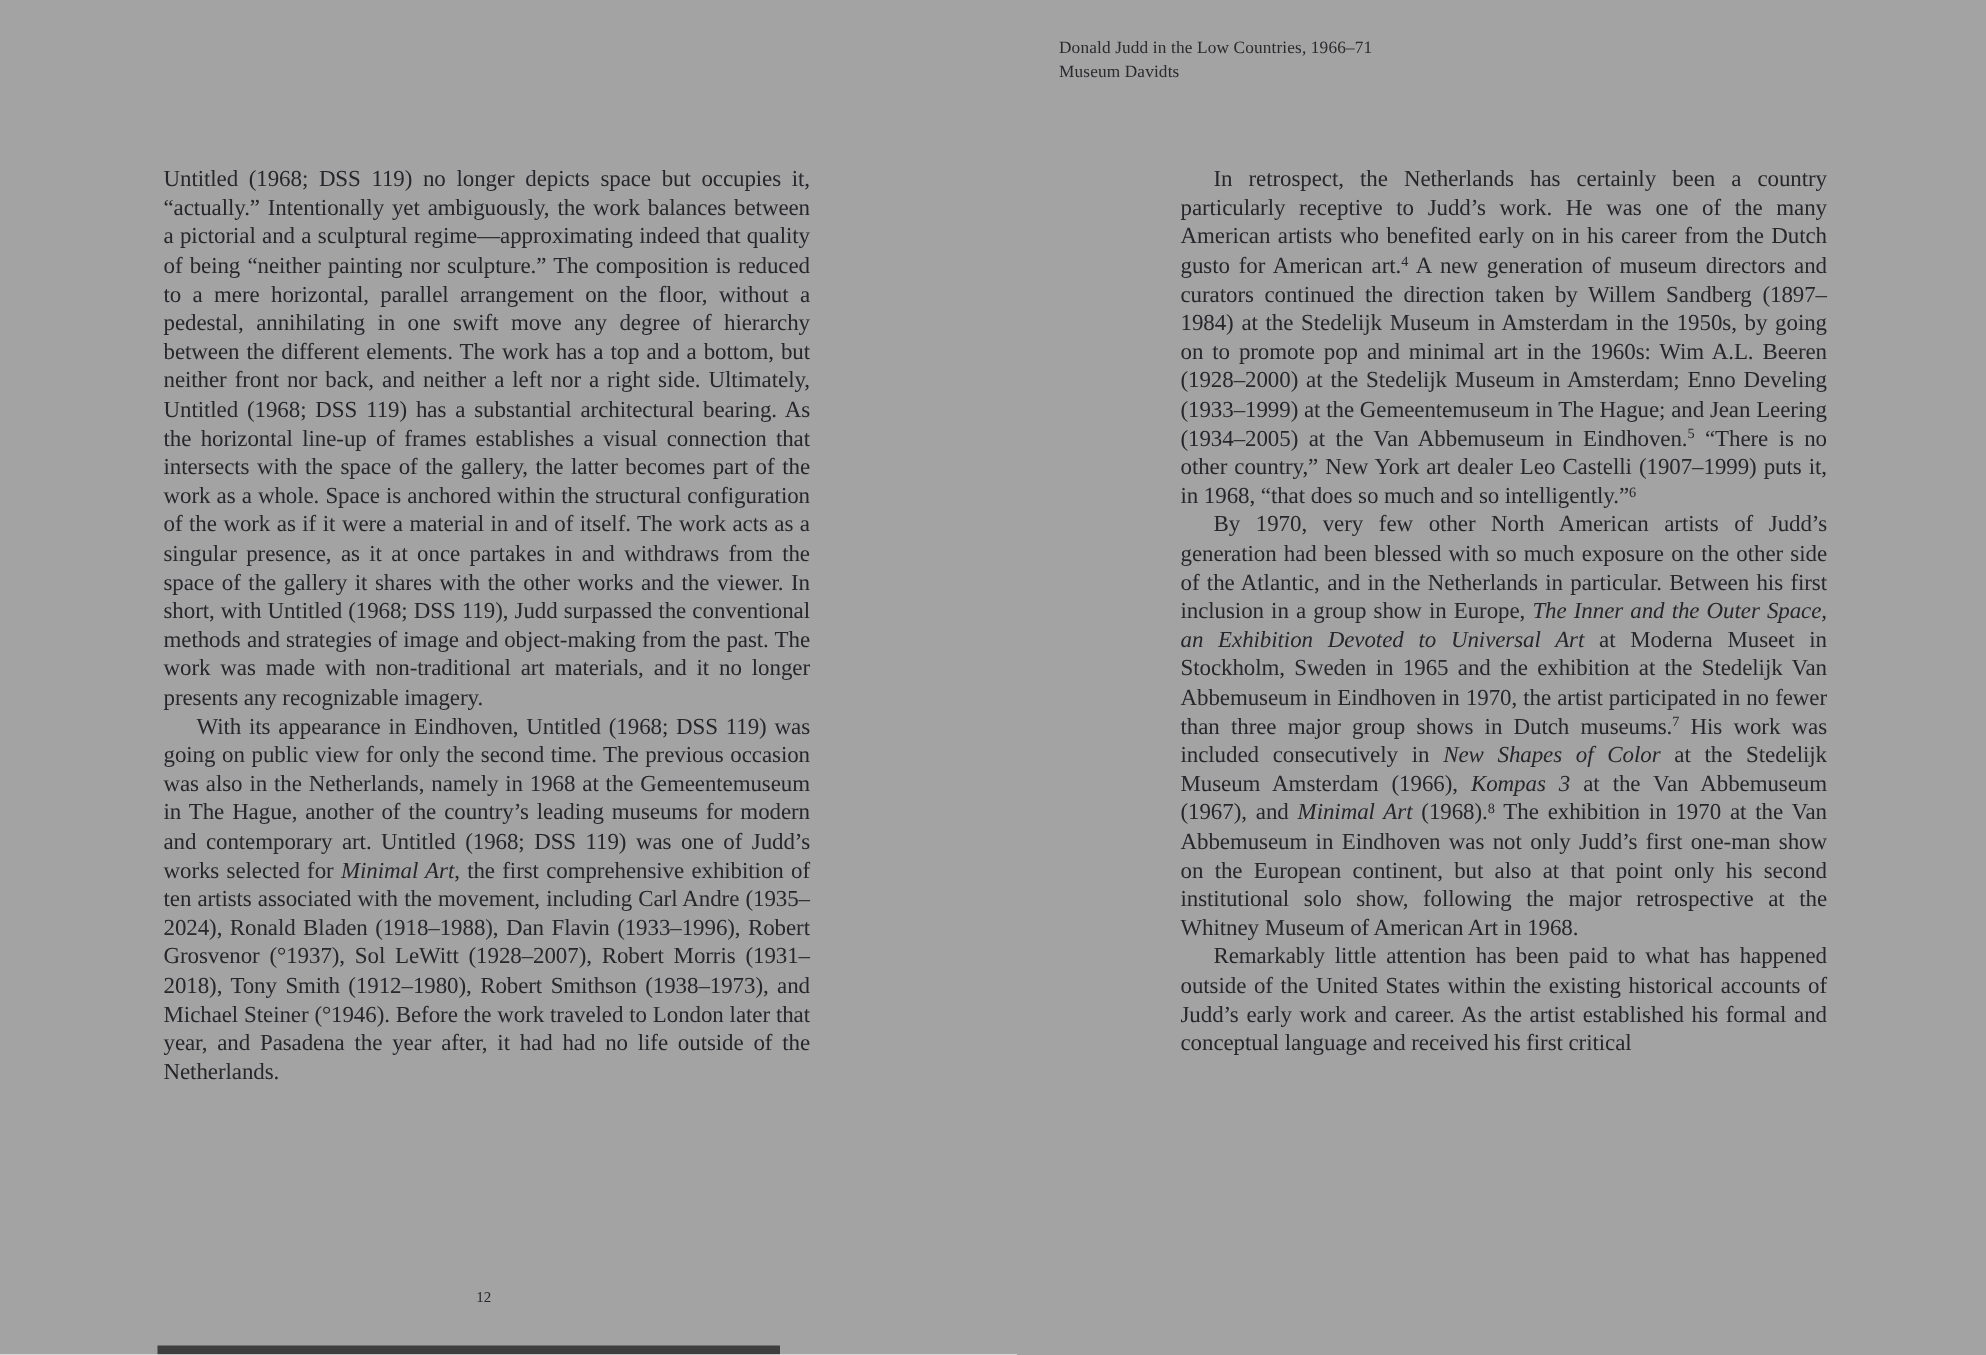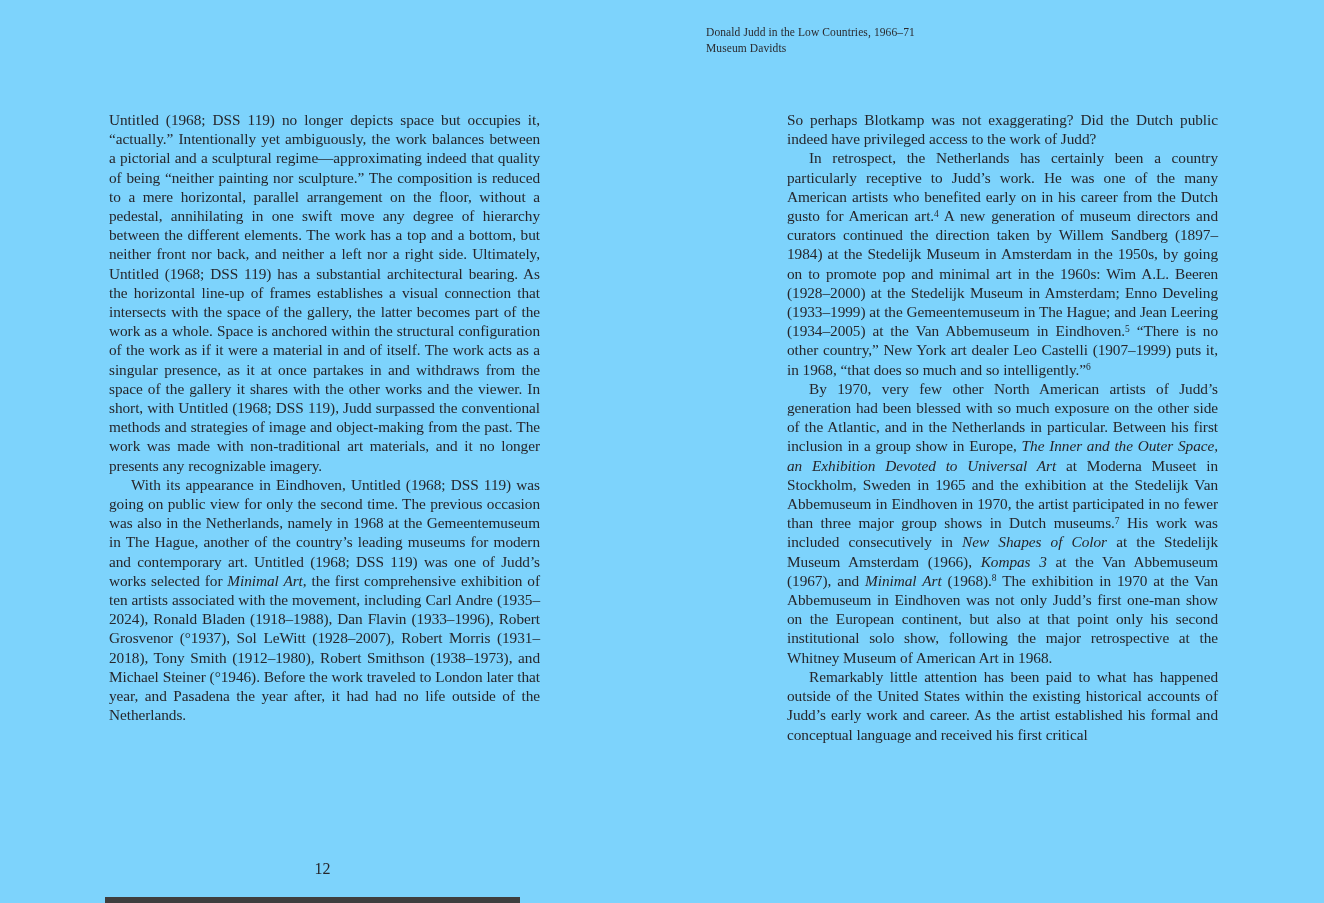--- a/index.html
+++ b/index.html
@@ -5,21 +5,21 @@
   html, body {
     margin: 0;
     padding: 0;
     background: #ffffff;
     font-family: "Liberation Serif", serif;
   }
   .spread {
     position: relative;
     width: 1324px;
     height: 903px;
-    background: #7dd3fc;
+    background: #a3a3a3;
     overflow: hidden;
     color: #26262b;
   }
   .running-header {
     position: absolute;
     left: 706px;
     top: 25px;
     font-size: 11.5px;
     line-height: 15.5px;
     letter-spacing: 0.1px;
@@ -45,21 +45,21 @@
     line-height: 0;
     vertical-align: baseline;
     position: relative;
     top: -4.5px;
   }
   .page-number {
     position: absolute;
     top: 860px;
     width: 431px;
     text-align: center;
-    font-size: 16px;
+    font-size: 10px;
     color: #26262b;
   }
   .page-number.left  { left: 107px; }
   .page-number.right { left: 787px; }
   .bottom-edge {
     position: absolute;
     left: 105px;
     top: 897px;
     width: 415px;
     height: 6px;
@@ -75,21 +75,20 @@
     <div>Donald Judd in the Low Countries, 1966–71</div>
     <div>Museum Davidts</div>
   </header>
 
   <div class="text-column left">
       <p><span>Untitled (1968; DSS 119) no longer depicts space but occupies it, “actually.” Intentionally yet ambiguously, the work balances between a pictorial and a sculptural regime—approximating indeed that quality of being “neither painting nor sculpture.” The composition is reduced to a mere horizontal, parallel arrangement on the floor, without a pedestal, annihilating in one swift move any degree of hierarchy between the different elements. The work has a top and a bottom, but neither front nor back, and neither a left nor a right side. Ultimately, Untitled (1968; DSS 119) has a substantial architectural bearing. As the horizontal line-up of frames establishes a visual connection that intersects with the space of the gallery, the latter becomes part of the work as a whole. Space is anchored within the structural configuration of the work as if it were a material in and of itself. The work acts as a singular presence, as it at once partakes in and withdraws from the space of the gallery it shares with the other works and the viewer. In short, with Untitled (1968; DSS 119), Judd surpassed the conventional methods and strategies of image and object-making from the past. The work was made with non-traditional art materials, and it no longer presents any recognizable imagery.</span></p>
       <p class="indent"><span>With its appearance in Eindhoven, Untitled (1968; DSS 119) was going on public view for only the second time. The previous occasion was also in the Netherlands, namely in 1968 at the Gemeentemuseum in The Hague, another of the country’s leading museums for modern and contemporary art. Untitled (1968; DSS 119) was one of Judd’s works selected for </span><i>Minimal Art</i><span>, the first comprehensive exhibition of ten artists associated with the movement, including Carl Andre (1935–2024), Ronald Bladen (1918–1988), Dan Flavin (1933–1996), Robert Grosvenor (°1937), Sol LeWitt (1928–2007), Robert Morris (1931–2018), Tony Smith (1912–1980), Robert Smithson (1938–1973), and Michael Steiner (°1946). Before the work traveled to London later that year, and Pasadena the year after, it had had no life outside of the Netherlands.</span></p>
     </div>
 
   <div class="text-column right">
-      <p><span>So perhaps Blotkamp was not exaggerating? Did the Dutch public indeed have privileged access to the work of Judd?</span></p>
       <p class="indent"><span>In retrospect, the Netherlands has certainly been a country particularly receptive to Judd’s work. He was one of the many American artists who benefited early on in his career from the Dutch gusto for American art.</span><sup>4</sup><span> A new generation of museum directors and curators continued the direction taken by Willem Sandberg (1897–1984) at the Stedelijk Museum in Amsterdam in the 1950s, by going on to promote pop and minimal art in the 1960s: Wim A.L. Beeren (1928–2000) at the Stedelijk Museum in Amsterdam; Enno Develing (1933–1999) at the Gemeentemuseum in The Hague; and Jean Leering (1934–2005) at the Van Abbemuseum in Eindhoven.</span><sup>5</sup><span> “There is no other country,” New York art dealer Leo Castelli (1907–1999) puts it, in 1968, “that does so much and so intelligently.”</span><sup>6</sup></p>
       <p class="indent"><span>By 1970, very few other North American artists of Judd’s generation had been blessed with so much exposure on the other side of the Atlantic, and in the Netherlands in particular. Between his first inclusion in a group show in Europe, </span><i>The Inner and the Outer Space, an Exhibition Devoted to Universal Art</i><span> at Moderna Museet in Stockholm, Sweden in 1965 and the exhibition at the Stedelijk Van Abbemuseum in Eindhoven in 1970, the artist participated in no fewer than three major group shows in Dutch museums.</span><sup>7</sup><span> His work was included consecutively in </span><i>New Shapes of Color</i><span> at the Stedelijk Museum Amsterdam (1966), </span><i>Kompas 3</i><span> at the Van Abbemuseum (1967), and </span><i>Minimal Art</i><span> (1968).</span><sup>8</sup><span> The exhibition in 1970 at the Van Abbemuseum in Eindhoven was not only Judd’s first one-man show on the European continent, but also at that point only his second institutional solo show, following the major retrospective at the Whitney Museum of American Art in 1968.</span></p>
       <p class="indent"><span>Remarkably little attention has been paid to what has happened outside of the United States within the existing historical accounts of Judd’s early work and career. As the artist established his formal and conceptual language and received his first critical</span></p>
     </div>
 
   <div class="page-number left">12</div>
 
 
   <div class="bottom-edge"></div>
 

